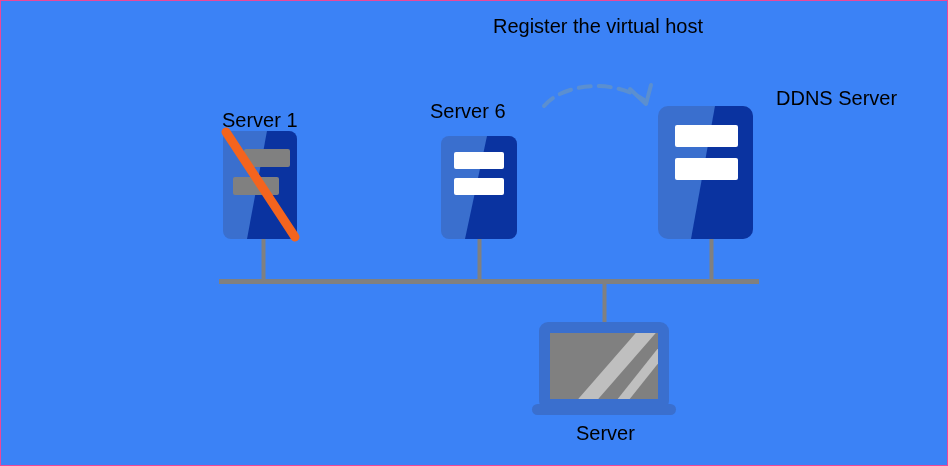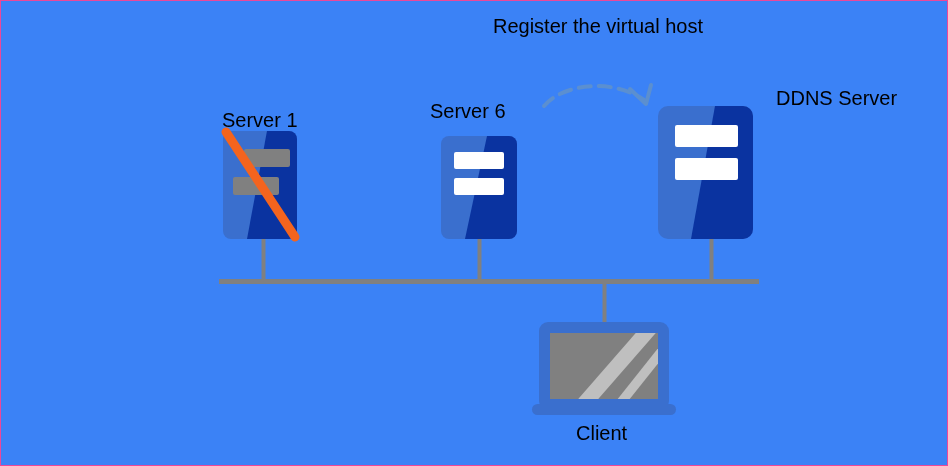--- a/index.html
+++ b/index.html
@@ -126,15 +126,15 @@
         <polygon points="666,336 678,336 616,414 604,414" fill="#bfbfbf"></polygon>
       </g>
       <rect x="531" y="403" width="144" height="11" rx="5.5" ry="5.5" fill="#3a6fce"></rect>
     </g>
 
   </svg>
 
   <div class="lbl" id="lbl-server1">Server 1</div>
   <div class="lbl" id="lbl-server2">Server 6</div>
   <div class="lbl" id="lbl-ddns">DDNS Server</div>
-  <div class="lbl" id="lbl-client">Client</div>
+  <div class="lbl" id="lbl-client">Server</div>
 
 </div>
 
 </body></html>

